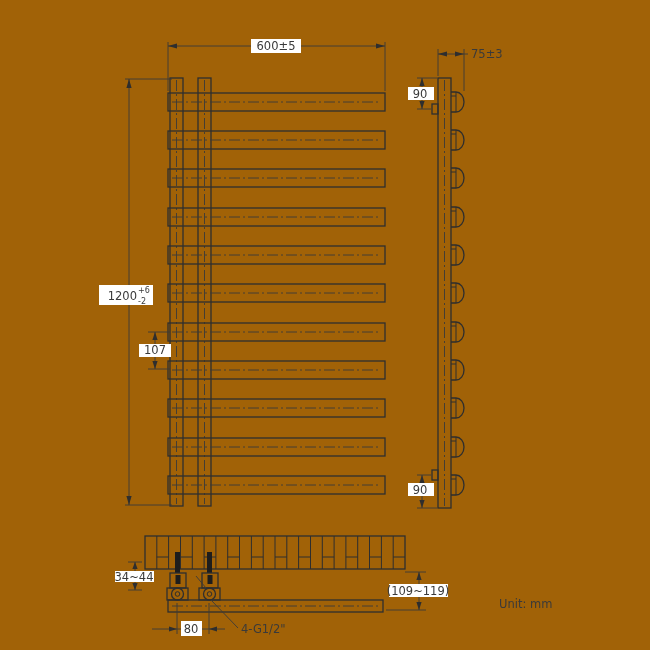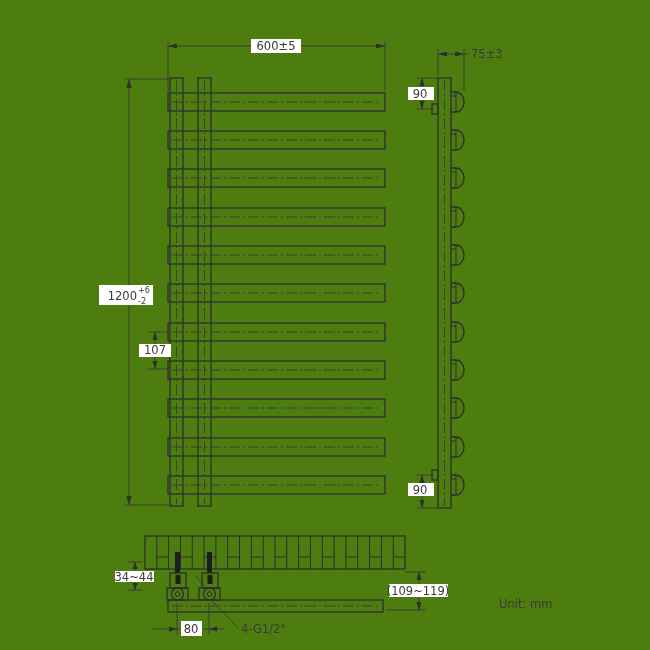--- a/index.html
+++ b/index.html
@@ -1,16 +1,16 @@
 <!DOCTYPE html>
 <html><head>
 <meta charset="utf-8">
 <style>
   html,body{margin:0;padding:0;background:#fff;}
-  .canvas{position:relative;width:650px;height:650px;background:#4d7c0f;overflow:hidden;
+  .canvas{position:relative;width:650px;height:650px;background:#a16207;overflow:hidden;
           font-family:"DejaVu Sans", sans-serif;}
   svg{display:block;}
   
   .ol{fill:none;stroke:#2e2e2e;stroke-width:1.3;}
   .olthin{fill:none;stroke:#2e2e2e;stroke-width:1;}
   
   .cl{fill:none;stroke:#3a3a3a;stroke-width:0.9;stroke-dasharray:11 3 2 3;}
   
   .dl{fill:none;stroke:#3a3a3a;stroke-width:0.9;}
   

